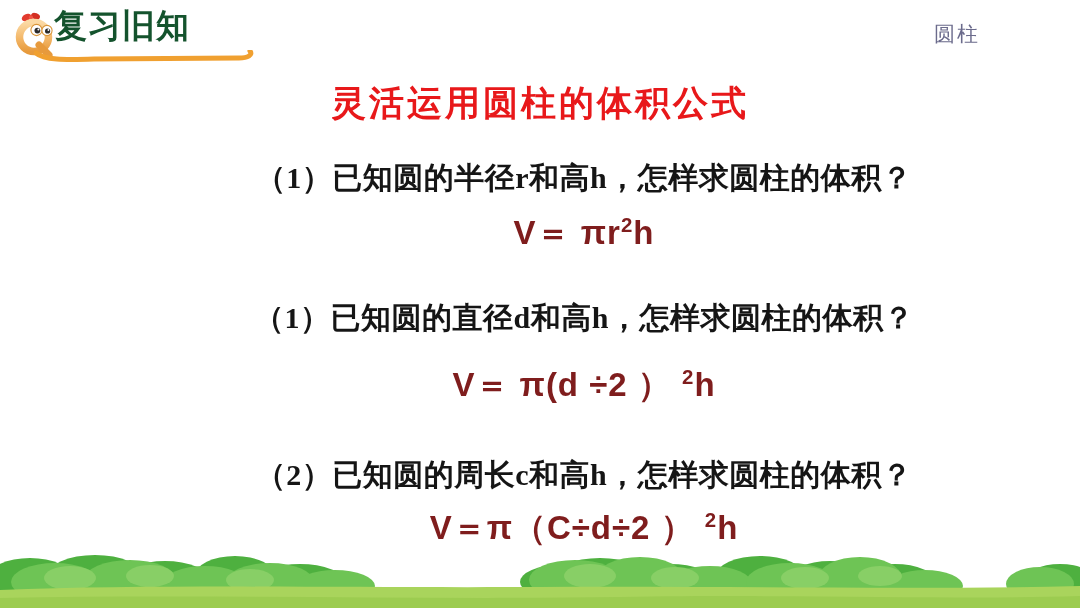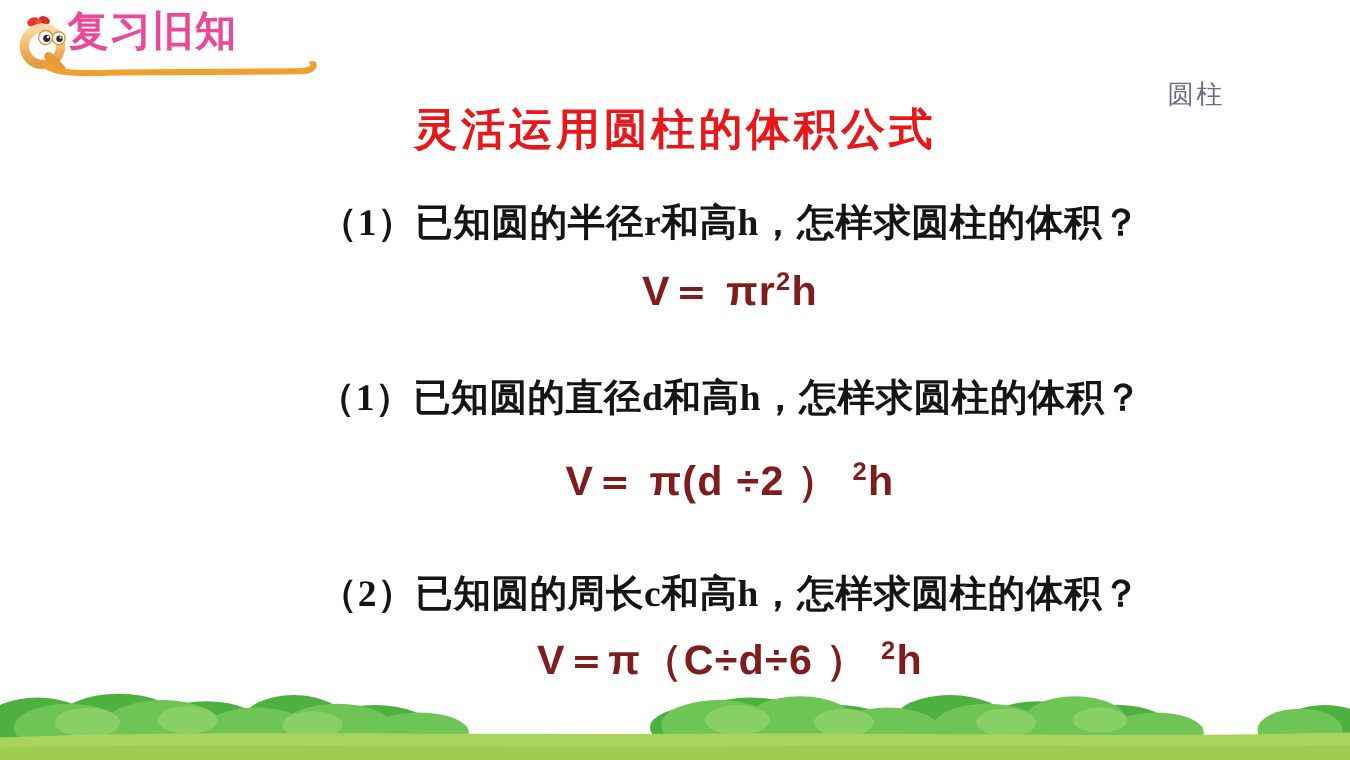--- a/index.html
+++ b/index.html
@@ -48,21 +48,21 @@
     height: 46px;
   }
 
   .header-title {
     position: absolute;
     left: 40px;
     top: 2px;
     font-family: "Liberation Serif", "DejaVu Serif", serif;
     font-size: 33px;
     font-weight: 700;
-    color: #ec4899;
+    color: #14532d;
     letter-spacing: 1px;
     line-height: 40px;
     white-space: nowrap;
   }
 
   .header-swoosh {
     position: absolute;
     left: 20px;
     top: 44px;
     width: 222px;
@@ -71,21 +71,20 @@
 
   .chapter-label {
     position: absolute;
     right: 100px;
     top: 20px;
     font-family: "Liberation Serif", "DejaVu Serif", serif;
     font-size: 21px;
     color: #6b6b8c;
     letter-spacing: 2px;
     white-space: nowrap;
-    margin-top: 41px;
   }
 
   
   .main-title {
     position: absolute;
     left: 0;
     top: 80px;
     width: 1080px;
     text-align: center;
     font-family: Liberation Mono, monospace;
@@ -207,21 +206,21 @@
   <div class="qa-block b2">
     <div class="question">（1）已知圆的直径d和高h，怎样求圆柱的体积？</div>
     <div class="formula">
       <span>V＝ π(d ÷2 ） </span><sup>2</sup><span>h</span>
     </div>
   </div>
 
   <div class="qa-block b3">
     <div class="question">（2）已知圆的周长c和高h，怎样求圆柱的体积？</div>
     <div class="formula">
-      <span>V＝π（C÷d÷6 ） </span><sup>2</sup><span>h</span>
+      <span>V＝π（C÷d÷2 ） </span><sup>2</sup><span>h</span>
     </div>
   </div>
 
   <div class="scenery">
     <svg viewBox="0 0 1080 70" width="1080" height="70" preserveAspectRatio="none" aria-hidden="true">
 
       <g fill="#4eb03f">
         <ellipse cx="30" cy="40" rx="42" ry="20"></ellipse>
         <ellipse cx="95" cy="38" rx="48" ry="21"></ellipse>
         <ellipse cx="165" cy="42" rx="44" ry="19"></ellipse>

